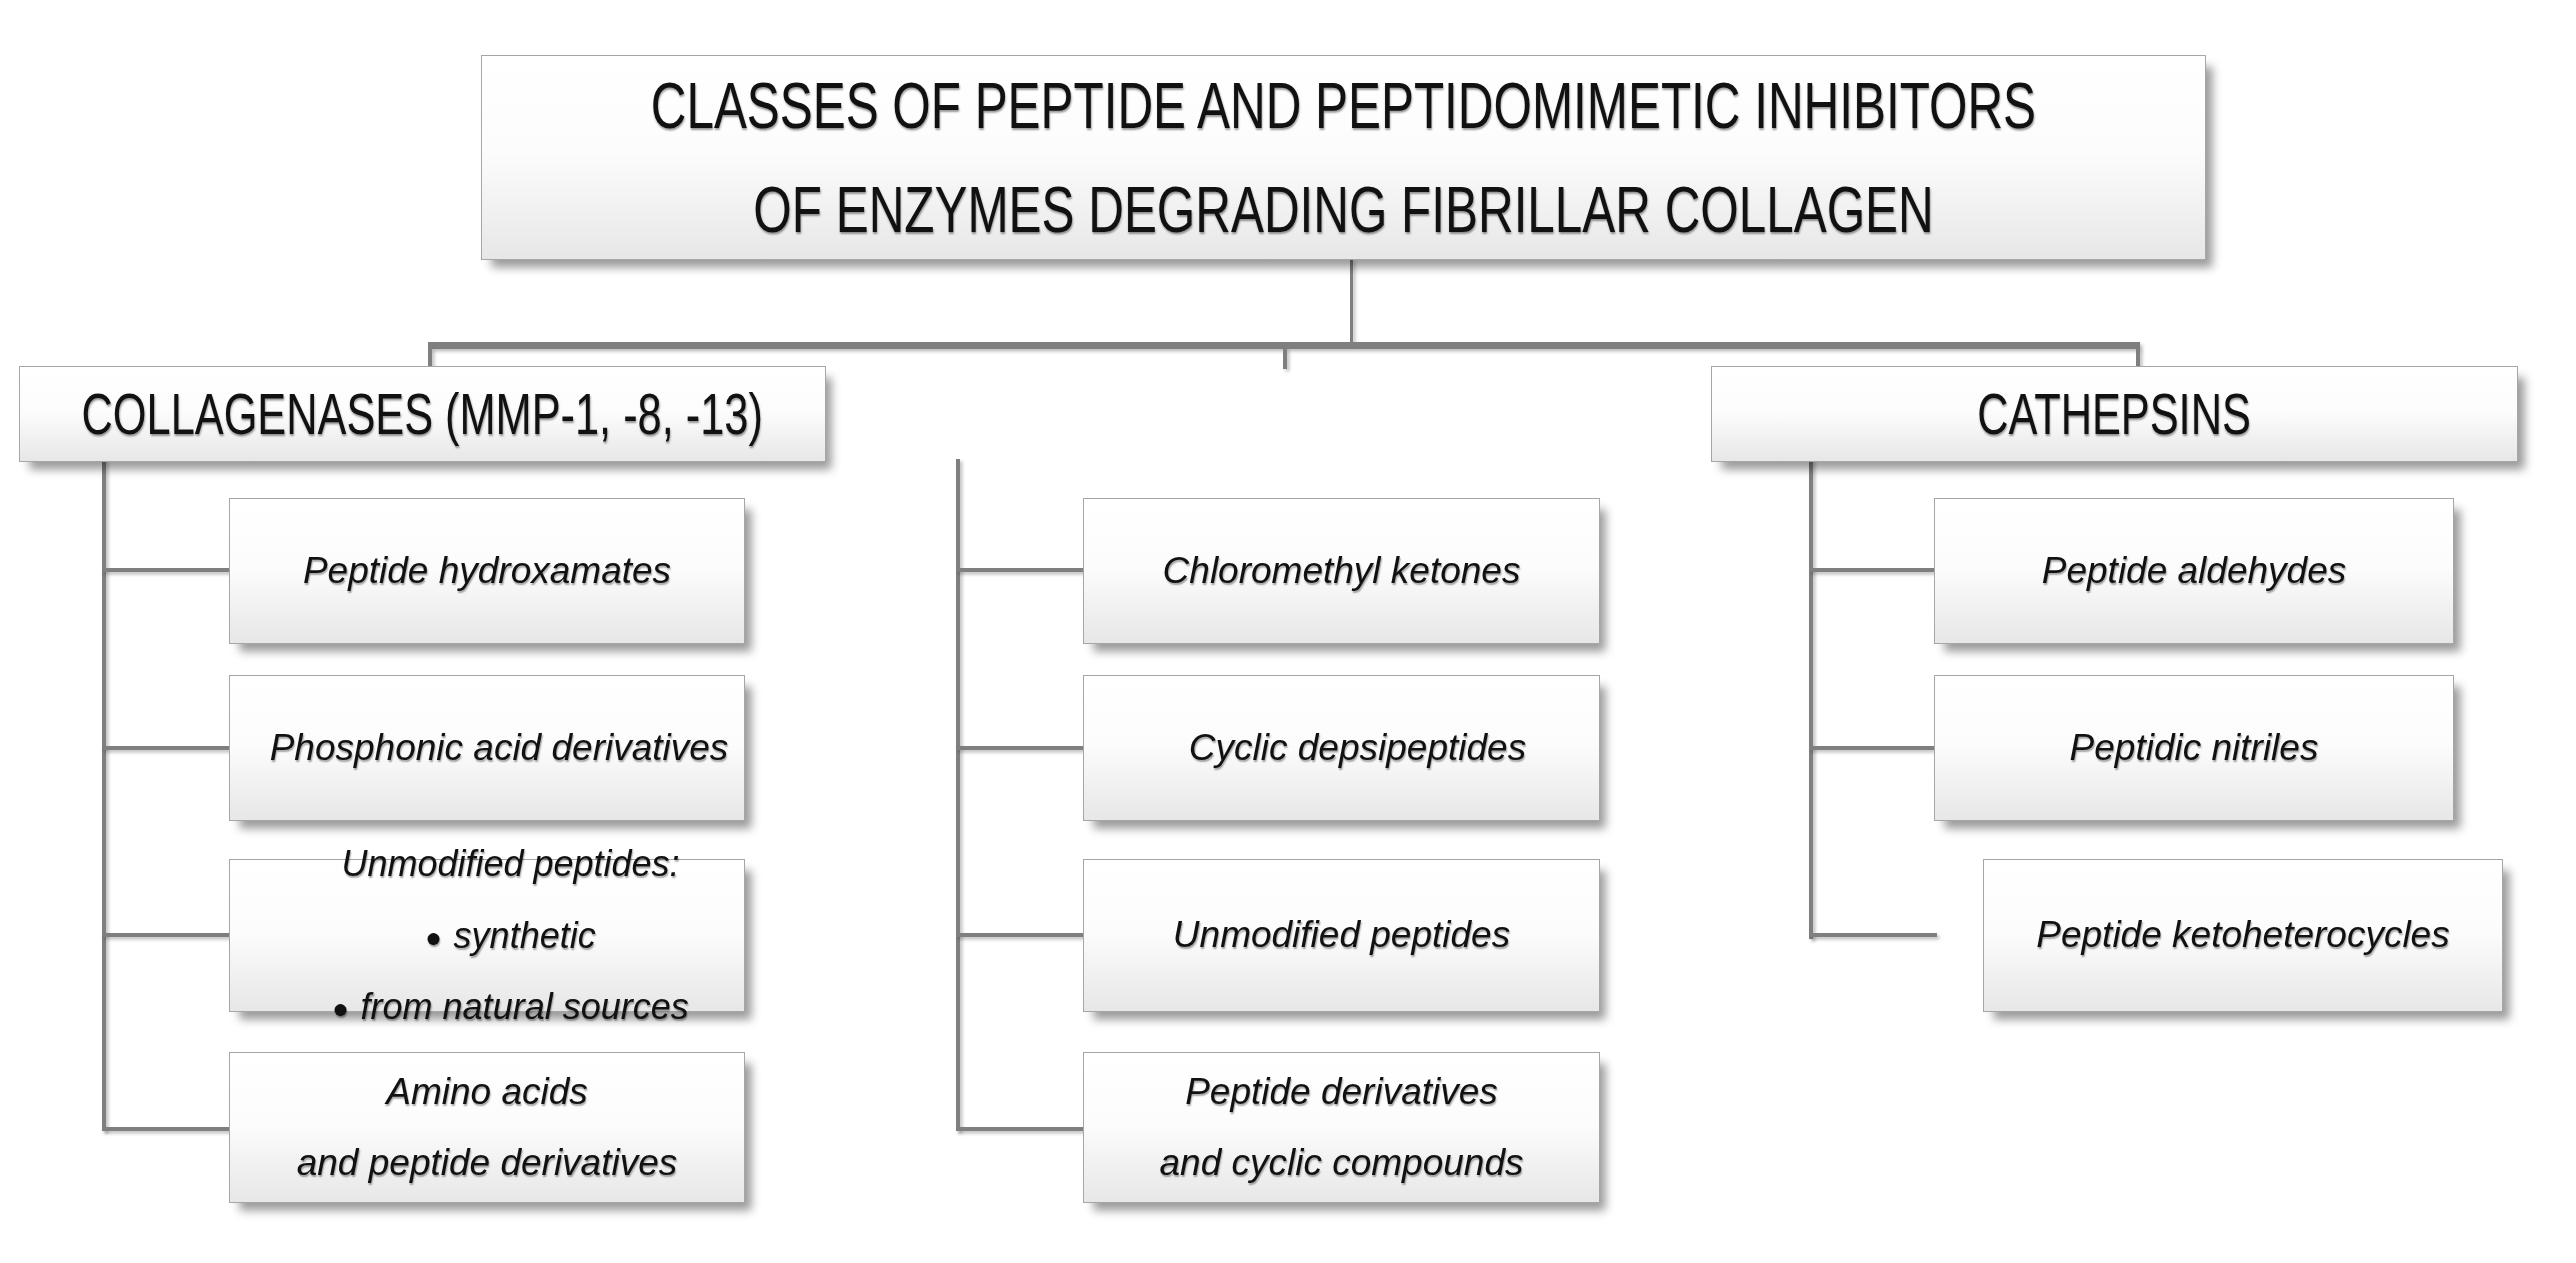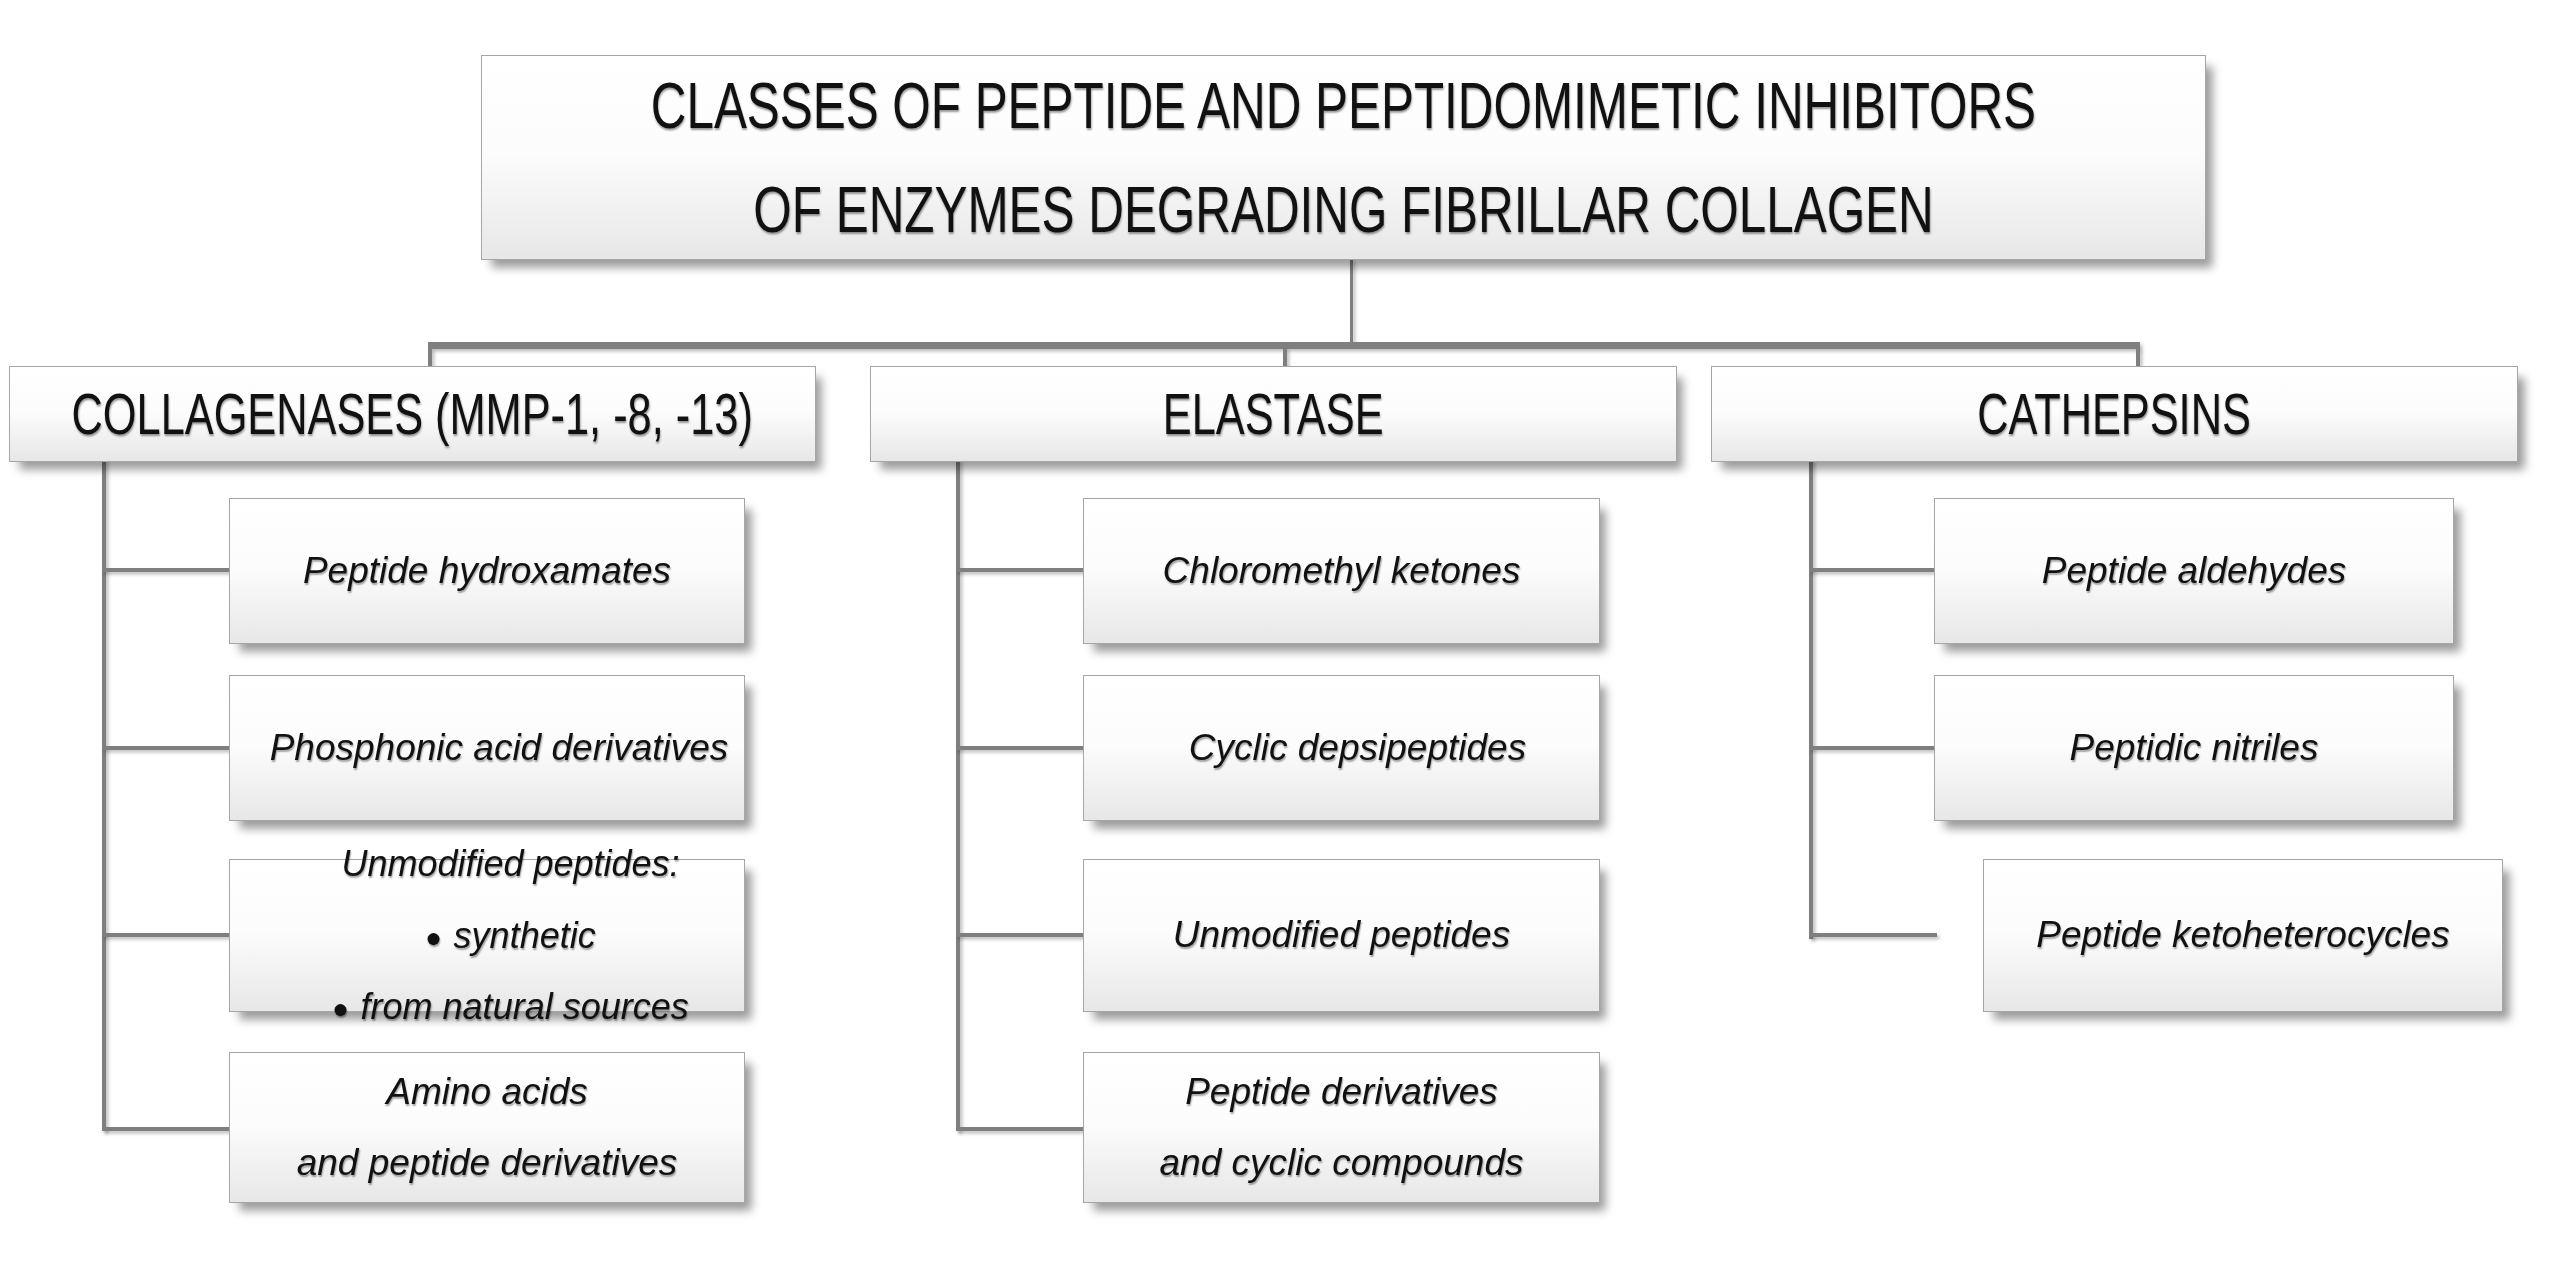--- a/index.html
+++ b/index.html
@@ -111,25 +111,22 @@
   <div class="cline" style="left:1809px;top:459px;width:4.1px;height:480px;"></div>
   <div class="cline" style="left:1809px;top:568px;width:128px;height:4.1px;"></div>
   <div class="cline" style="left:1809px;top:746px;width:128px;height:4.1px;"></div>
   <div class="cline" style="left:1809px;top:933px;width:128px;height:4.1px;"></div>
 
   <div class="node title-box" style="left:481px;top:55px;width:1725px;height:205px;">
     <span class="title-line">CLASSES OF PEPTIDE AND PEPTIDOMIMETIC INHIBITORS</span>
     <span class="title-line">OF ENZYMES DEGRADING FIBRILLAR COLLAGEN</span>
   </div>
 
-  <div class="node" style="left:9px;top:366px;width:807px;height:96px;">
+  <div class="node" style="left:19px;top:366px;width:807px;height:96px;">
     <span class="hdr-line">COLLAGENASES (MMP-1, -8, -13)</span>
-  </div>
-  <div class="node" style="left:870px;top:366px;width:807px;height:96px;">
-    <span class="hdr-line">ELASTASE</span>
   </div>
   <div class="node" style="left:1711px;top:366px;width:807px;height:96px;">
     <span class="hdr-line">CATHEPSINS</span>
   </div>
 
   <div class="node" style="left:229px;top:498px;width:516px;height:146px;">
     <span class="child-line">Peptide hydroxamates</span>
   </div>
   <div class="node" style="left:229px;top:675px;width:516px;height:146px;padding-left:24px;">
     <span class="child-line">Phosphonic acid derivatives</span>

